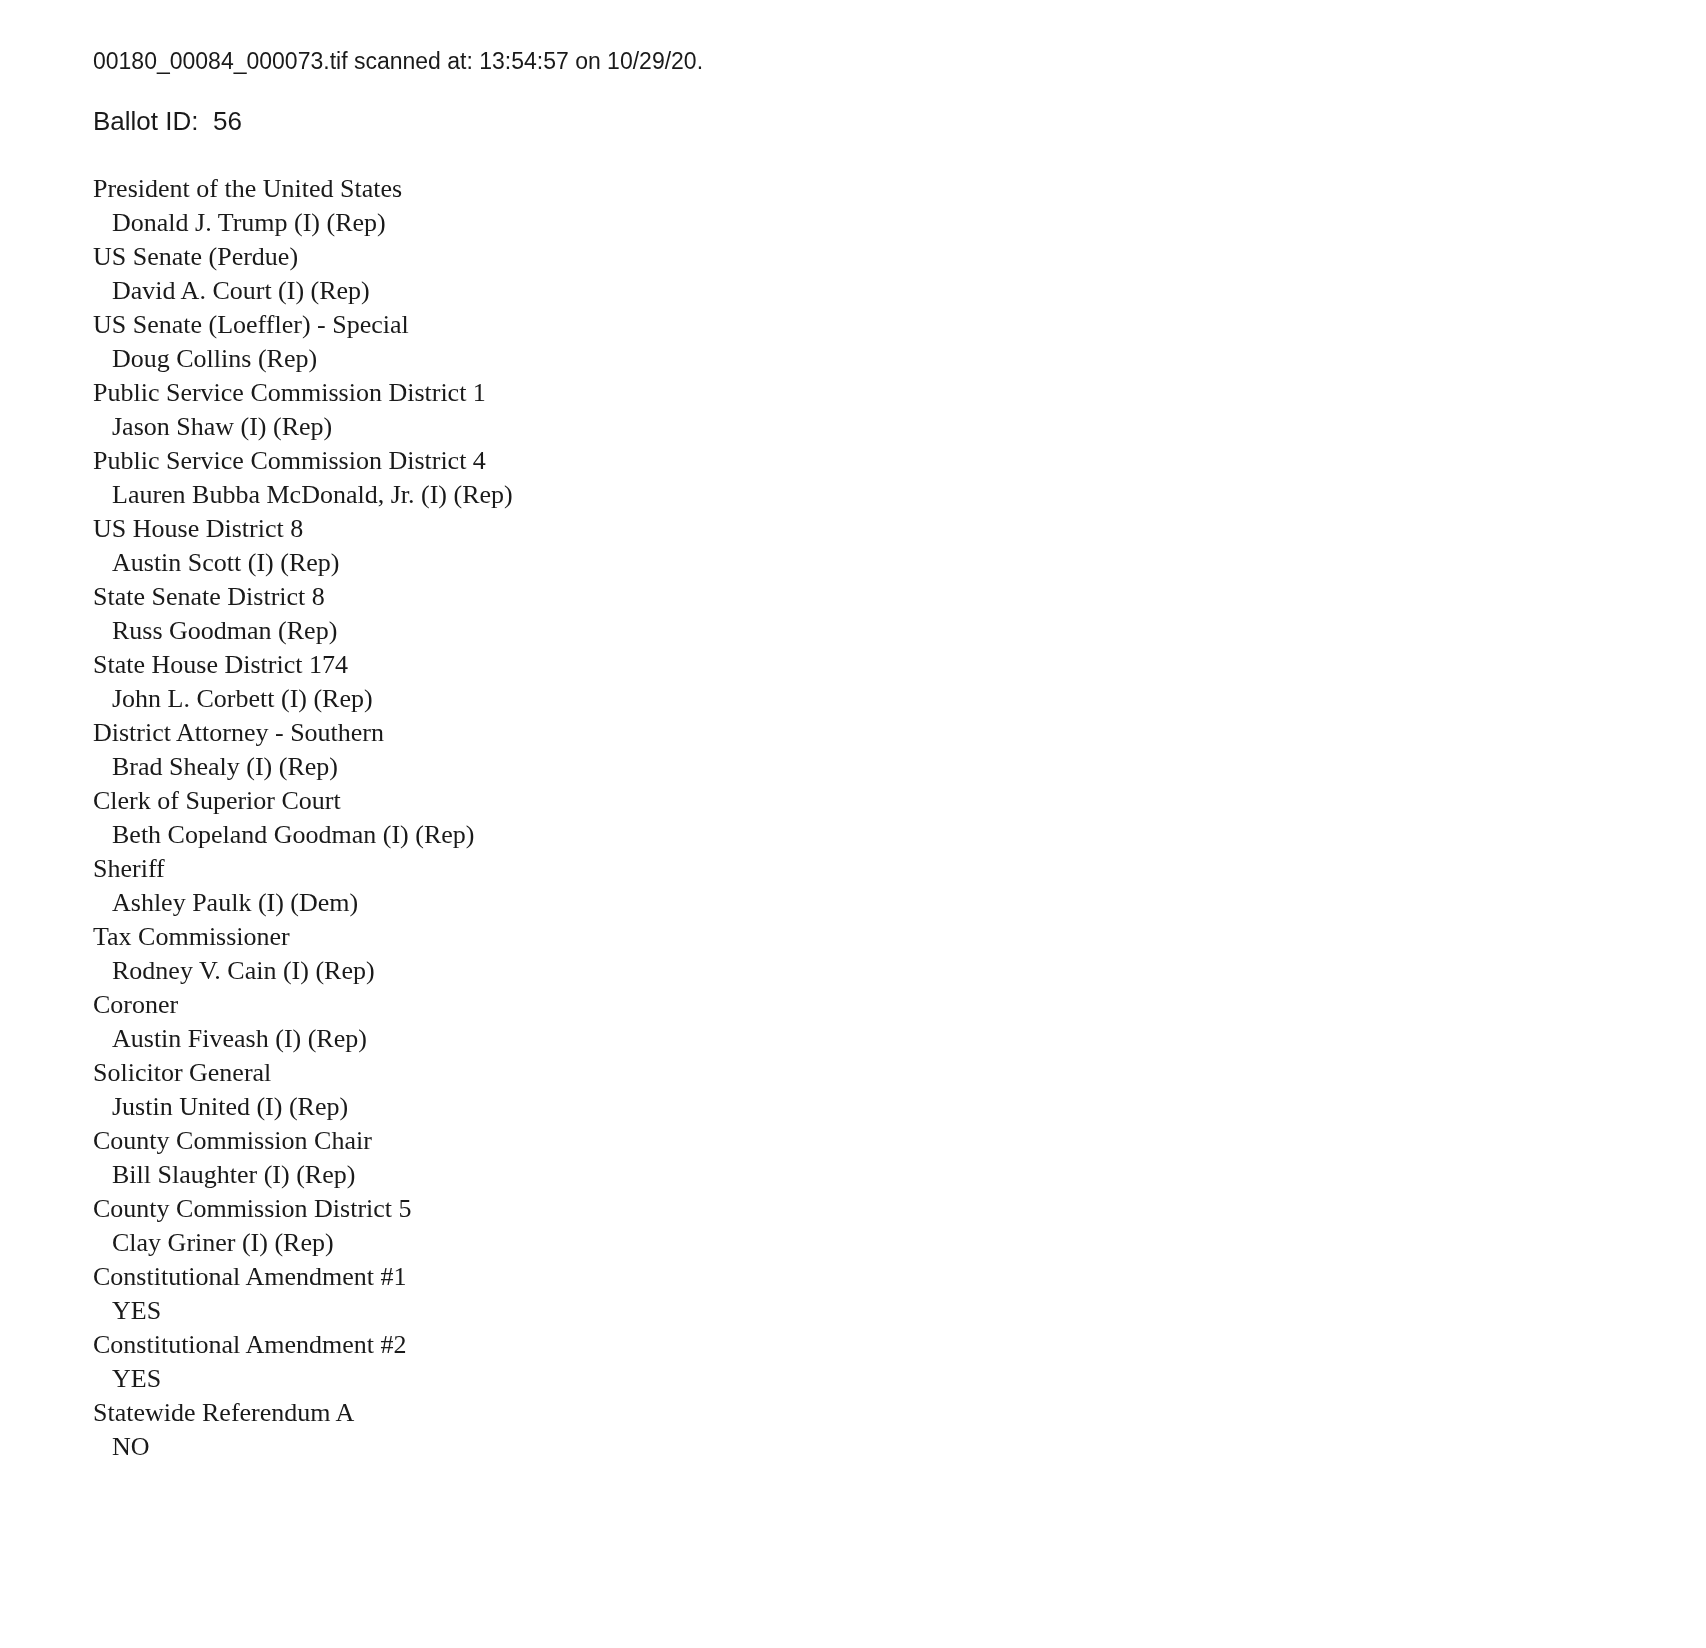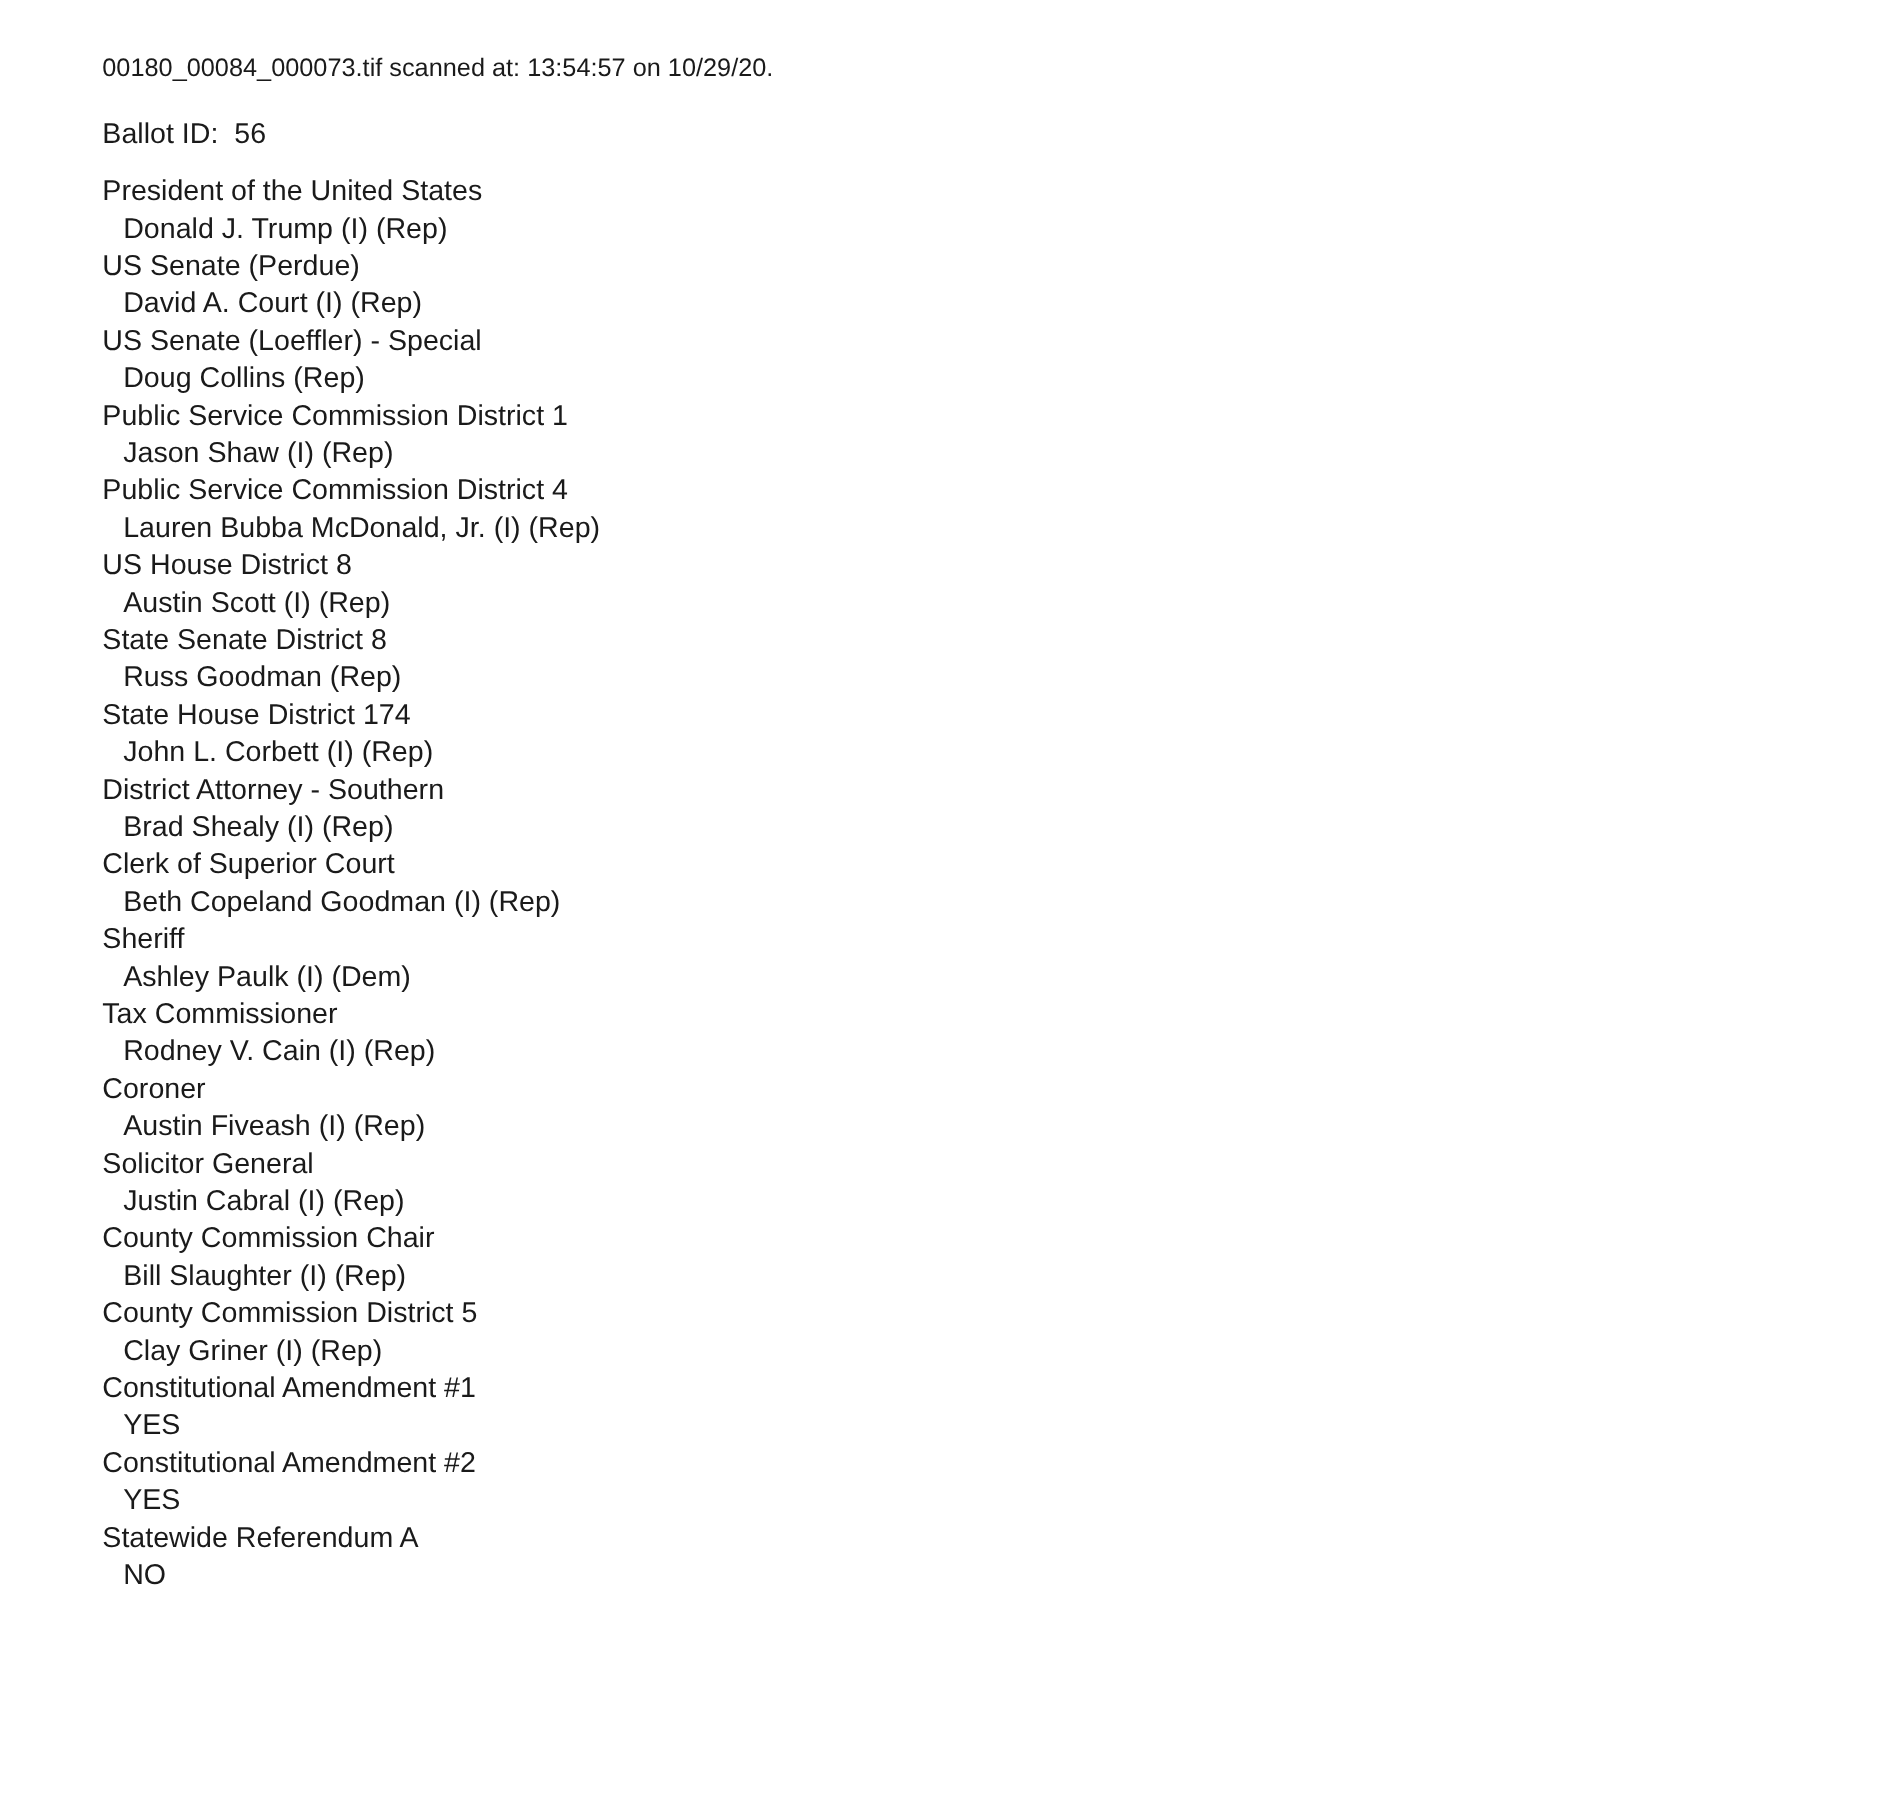--- a/index.html
+++ b/index.html
@@ -27,21 +27,22 @@
     font-size: 23px;
     line-height: 30px;
     margin-bottom: 28px;
   }
   .meta-line span {
     white-space: pre-wrap;
   }
   .meta-line .sep1 { display: inline-block; width: 22px; }
   .meta-line .sep2 { display: inline-block; width: 34px; }
   .contest-list {
-    margin-top: 18px;
+    margin-top: 34px;
+    font-family: Liberation Serif, serif;
   }
   .contest-office {
     white-space: pre-wrap;
     font-size: 26px;
     line-height: 34px;
   }
   .contest-choice {
     white-space: pre-wrap;
     font-size: 26px;
     line-height: 34px;
@@ -93,21 +94,21 @@
       <div class="contest-office">Sheriff</div>
       <div class="contest-choice">Ashley Paulk (I) (Dem)</div>
 
       <div class="contest-office">Tax Commissioner</div>
       <div class="contest-choice">Rodney V. Cain (I) (Rep)</div>
 
       <div class="contest-office">Coroner</div>
       <div class="contest-choice">Austin Fiveash (I) (Rep)</div>
 
       <div class="contest-office">Solicitor General</div>
-      <div class="contest-choice">Justin Cabral (I) (Rep)</div>
+      <div class="contest-choice">Justin United (I) (Rep)</div>
 
       <div class="contest-office">County Commission Chair</div>
       <div class="contest-choice">Bill Slaughter (I) (Rep)</div>
 
       <div class="contest-office">County Commission District 5</div>
       <div class="contest-choice">Clay Griner (I) (Rep)</div>
 
       <div class="contest-office">Constitutional Amendment #1</div>
       <div class="contest-choice">YES</div>
 

